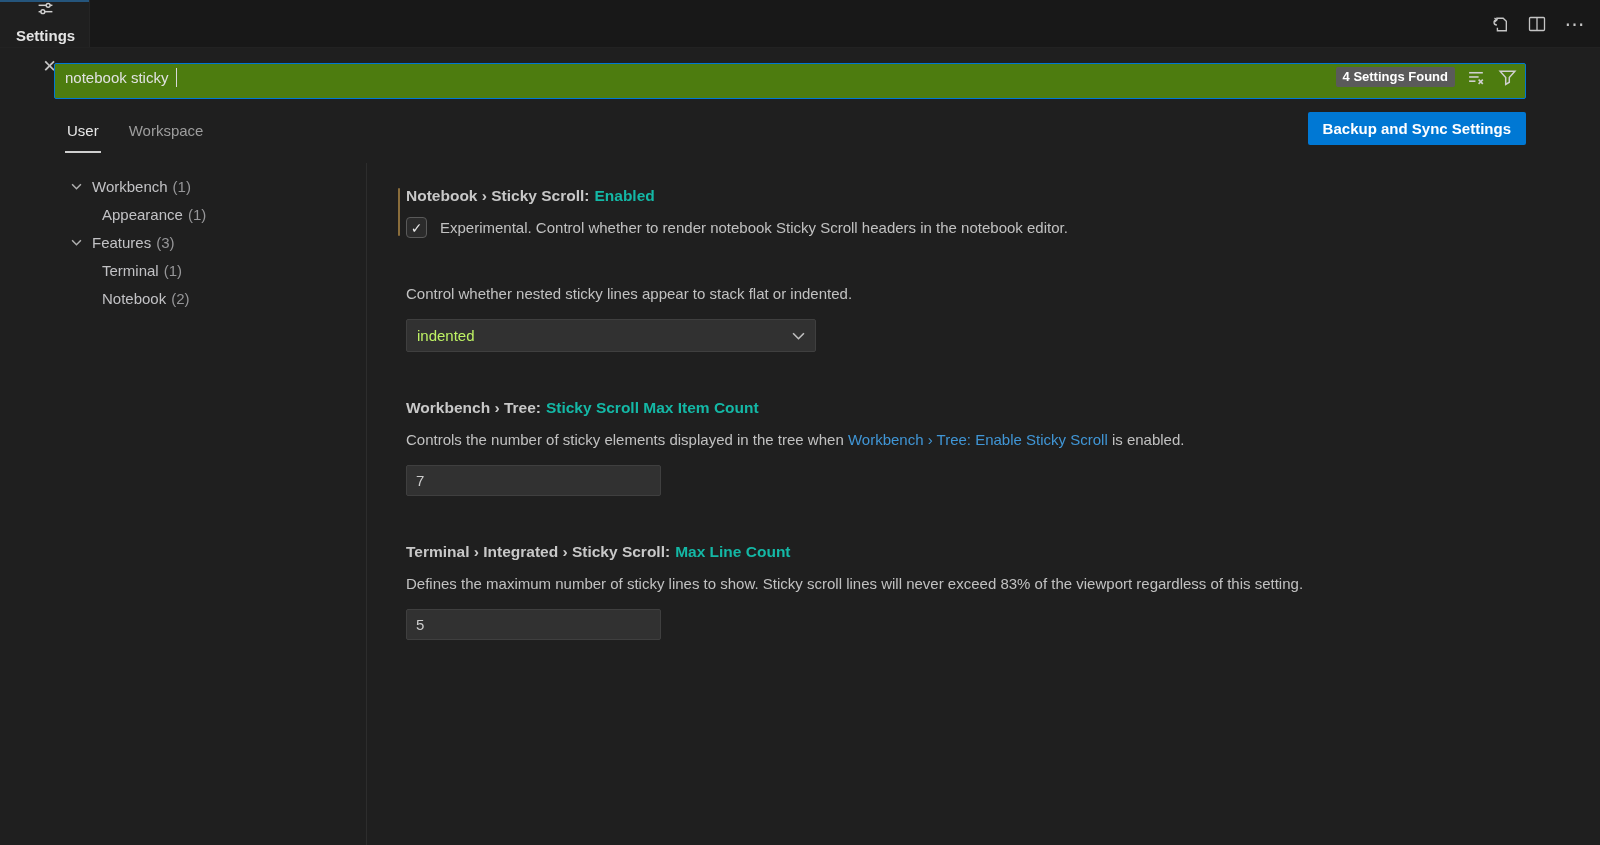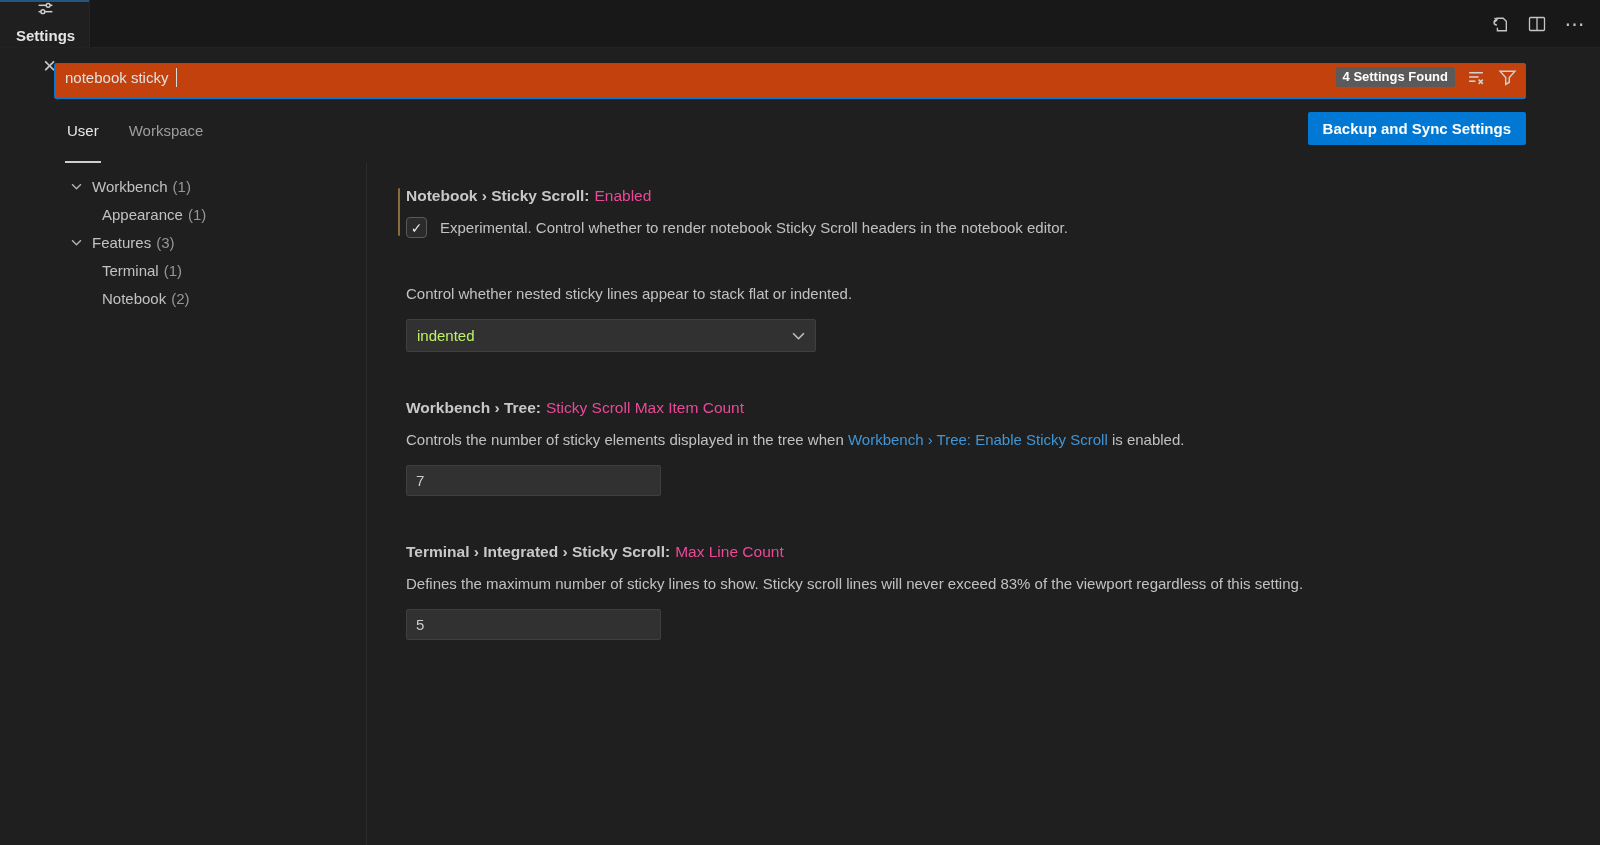--- a/index.html
+++ b/index.html
@@ -31,36 +31,36 @@
     position:absolute; right:14px; top:0; height:48px;
     display:flex; align-items:center; gap:16px;
   }
   .action-icon { width:22px; height:22px; display:flex; align-items:center; justify-content:center; cursor:pointer; color:#c5c5c5; }
   .action-icon svg { display:block; }
   .more-dots { font-size:20px; letter-spacing:1px; color:#c5c5c5; line-height:10px; }
 
   
   .search-box {
     position:absolute; left:54px; right:74px; top:63px; height:36px;
-    background:#c2410c; border:1px solid #0078d4; border-radius:2px;
+    background:#4d7c0f; border:1px solid #0078d4; border-radius:2px;
     display:flex; align-items:center; padding:0 8px 8px 10px;
   }
   .search-text { font-size:15px; color:#e2e2e2; white-space:pre; }
   .caret { display:inline-block; width:1.5px; height:19px; background:#d8d8d8; margin-left:3px; vertical-align:middle; }
   .search-right { margin-left:auto; display:flex; align-items:center; gap:11px; }
   .results-badge {
     background:#5a5a5a; color:#ffffff; font-size:13px; font-weight:600;
     padding:2px 7px 3px; border-radius:2px; white-space:nowrap;margin-left:48px;
   }
   .search-icon-btn { width:20px; height:20px; display:flex; align-items:center; justify-content:center; cursor:pointer; color:#d0d0d0; }
 
   
   .scope-row { position:absolute; left:54px; right:74px; top:110px; height:44px; }
   .scope-tabs { position:absolute; left:11px; top:4px; display:flex; gap:26px; }
-  .scope-tab { font-size:15px; padding:8px 2px 22px; color:#9d9d9d; cursor:pointer; border-bottom:2px solid transparent; }
+  .scope-tab { font-size:15px; padding:8px 2px 12px; color:#9d9d9d; cursor:pointer; border-bottom:2px solid transparent; }
   .scope-tab.active { color:#e7e7e7; border-bottom:2px solid #cfcfcf; }
   .backup-btn {
     position:absolute; right:0; top:2px; height:33px;
     background:#0078d4; color:#ffffff; border:none; border-radius:2px;
     font-family:"Liberation Sans", sans-serif; font-size:15px; font-weight:600;
     padding:0 15px; cursor:pointer;
   }
 
   
   .toc { position:absolute; left:0; top:172px; width:360px; }
@@ -73,21 +73,21 @@
 
   
   .settings-list { position:absolute; left:406px; top:186px; right:80px; }
   .setting { position:relative; margin-bottom:46px; }
   .setting.modified::before {
     content:""; position:absolute; left:-8px; top:2px; bottom:2px; width:2px;
     background:#8a6d3b; border-radius:1px;
   }
   .setting-title { font-size:15.5px; line-height:20px; }
   .setting-title .cat { color:#c8c8c8; font-weight:600; }
-  .setting-title .key { color:#ec4899; font-weight:400; margin-left:5px; }
+  .setting-title .key { color:#14b8a6; font-weight:700; margin-left:5px; }
   .setting-desc { font-size:15px; line-height:20px; color:#c1c1c1; margin-top:12px; }
   .desc-link { color:#4096d6; cursor:pointer; }
 
   .check-row { display:flex; align-items:center; margin-top:11px; }
   .checkbox {
     width:21px; height:21px; border:1px solid #5a5a5a; border-radius:4px;
     background:#2b2b2b; display:flex; align-items:center; justify-content:center;
     color:#e8e8e8; font-size:14px; cursor:pointer; flex:0 0 auto;
   }
   .check-row .setting-desc { margin-top:0; margin-left:13px; }

